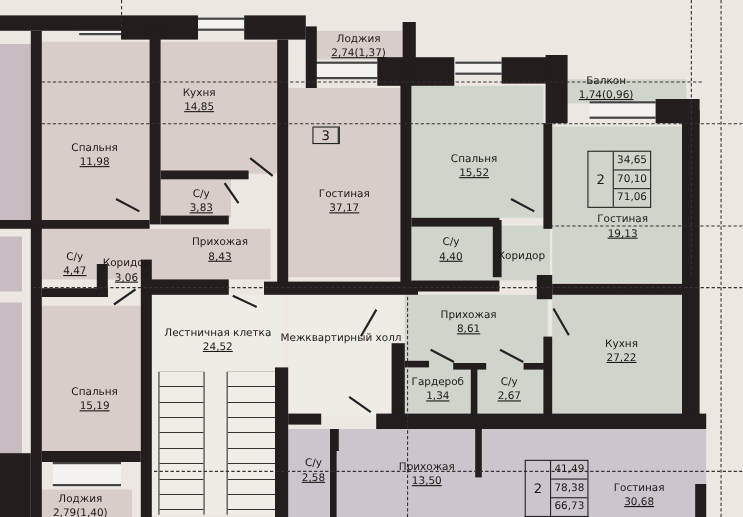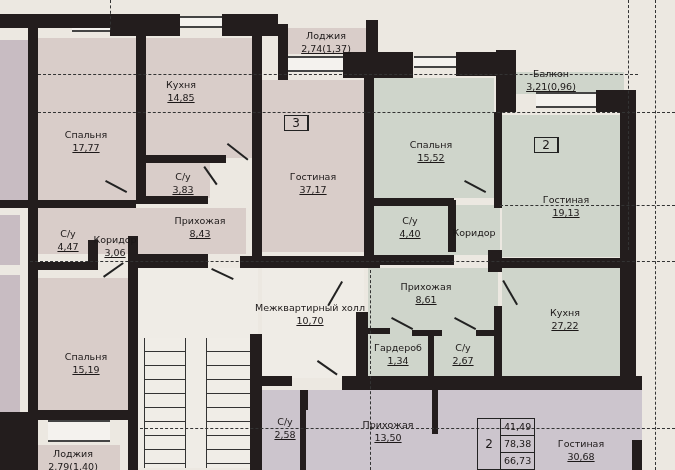--- a/index.html
+++ b/index.html
@@ -109,48 +109,54 @@
   <div class="dash" style="left:38px;top:112px;width:637px;"></div>
   <div class="dash" style="left:500px;top:205px;width:175px;"></div>
   <div class="dash" style="left:30px;top:261px;width:645px;"></div>
   <div class="dash" style="left:140px;top:428px;width:535px;"></div>
   <div class="vdash" style="left:110px;top:0;height:30px;"></div>
   <div class="vdash" style="left:628px;top:0;height:250px;"></div>
   <div class="vdash" style="left:655px;top:0;height:470px;"></div>
   <div class="vdash" style="left:370px;top:270px;height:200px;"></div>
 
   <div class="lbl" style="left:181px;top:78px;"><span>Кухня</span><span class="a">14,85</span></div>
-  <div class="lbl" style="left:86px;top:128px;"><span>Спальня</span><span class="a">17,77</span></div>
+  <div class="lbl" style="left:86px;top:128px;"><span>Спальня</span><span class="a">11,98</span></div>
   <div class="lbl" style="left:183px;top:170px;"><span>С/у</span><span class="a">3,83</span></div>
   <div class="lbl" style="left:326px;top:29px;"><span>Лоджия</span><span class="a">2,74(1,37)</span></div>
   <div class="lbl" style="left:313px;top:170px;"><span>Гостиная</span><span class="a">37,17</span></div>
   <div class="lbl" style="left:431px;top:138px;"><span>Спальня</span><span class="a">15,52</span></div>
-  <div class="lbl" style="left:551px;top:67px;"><span>Балкон</span><span class="a">3,21(0,96)</span></div>
+  <div class="lbl" style="left:551px;top:67px;"><span>Балкон</span><span class="a">1,74(0,96)</span></div>
   <div class="lbl" style="left:566px;top:193px;"><span>Гостиная</span><span class="a">19,13</span></div>
   <div class="lbl" style="left:68px;top:227px;"><span>С/у</span><span class="a">4,47</span></div>
   <div class="lbl" style="left:115px;top:233px;"><span>Коридор</span><span class="a">3,06</span></div>
   <div class="lbl" style="left:200px;top:214px;"><span>Прихожая</span><span class="a">8,43</span></div>
   <div class="lbl" style="left:410px;top:214px;"><span>С/у</span><span class="a">4,40</span></div>
   <div class="lbl" style="left:474px;top:226px;"><span>Коридор</span></div>
-  <div class="lbl" style="left:310px;top:301px;"><span>Межквартирный холл</span><span class="a">10,70</span></div>
+  <div class="lbl" style="left:198px;top:296px;"><span>Лестничная клетка</span><span class="a">24,52</span></div>
+  <div class="lbl" style="left:310px;top:301px;"><span>Межквартирный холл</span></div>
   <div class="lbl" style="left:426px;top:280px;"><span>Прихожая</span><span class="a">8,61</span></div>
   <div class="lbl" style="left:565px;top:306px;"><span>Кухня</span><span class="a">27,22</span></div>
   <div class="lbl" style="left:398px;top:341px;"><span>Гардероб</span><span class="a">1,34</span></div>
   <div class="lbl" style="left:463px;top:341px;"><span>С/у</span><span class="a">2,67</span></div>
   <div class="lbl" style="left:86px;top:350px;"><span>Спальня</span><span class="a">15,19</span></div>
   <div class="lbl" style="left:73px;top:447px;"><span>Лоджия</span><span class="a">2,79(1,40)</span></div>
   <div class="lbl" style="left:285px;top:415px;"><span>С/у</span><span class="a">2,58</span></div>
   <div class="lbl" style="left:388px;top:418px;"><span>Прихожая</span><span class="a">13,50</span></div>
   <div class="lbl" style="left:581px;top:437px;"><span>Гостиная</span><span class="a">30,68</span></div>
 
   <div class="box" style="left:284px;top:115px;">
     <div class="num">3</div>
   </div>
   <div class="box" style="left:534px;top:137px;">
     <div class="num">2</div>
+    <div class="vals">
+      <span>34,65</span>
+      <span>70,10</span>
+      <span>71,06</span>
+    </div>
   </div>
   <div class="box" style="left:477px;top:418px;">
     <div class="num">2</div>
     <div class="vals">
       <span>41,49</span>
       <span>78,38</span>
       <span>66,73</span>
     </div>
   </div>
 

